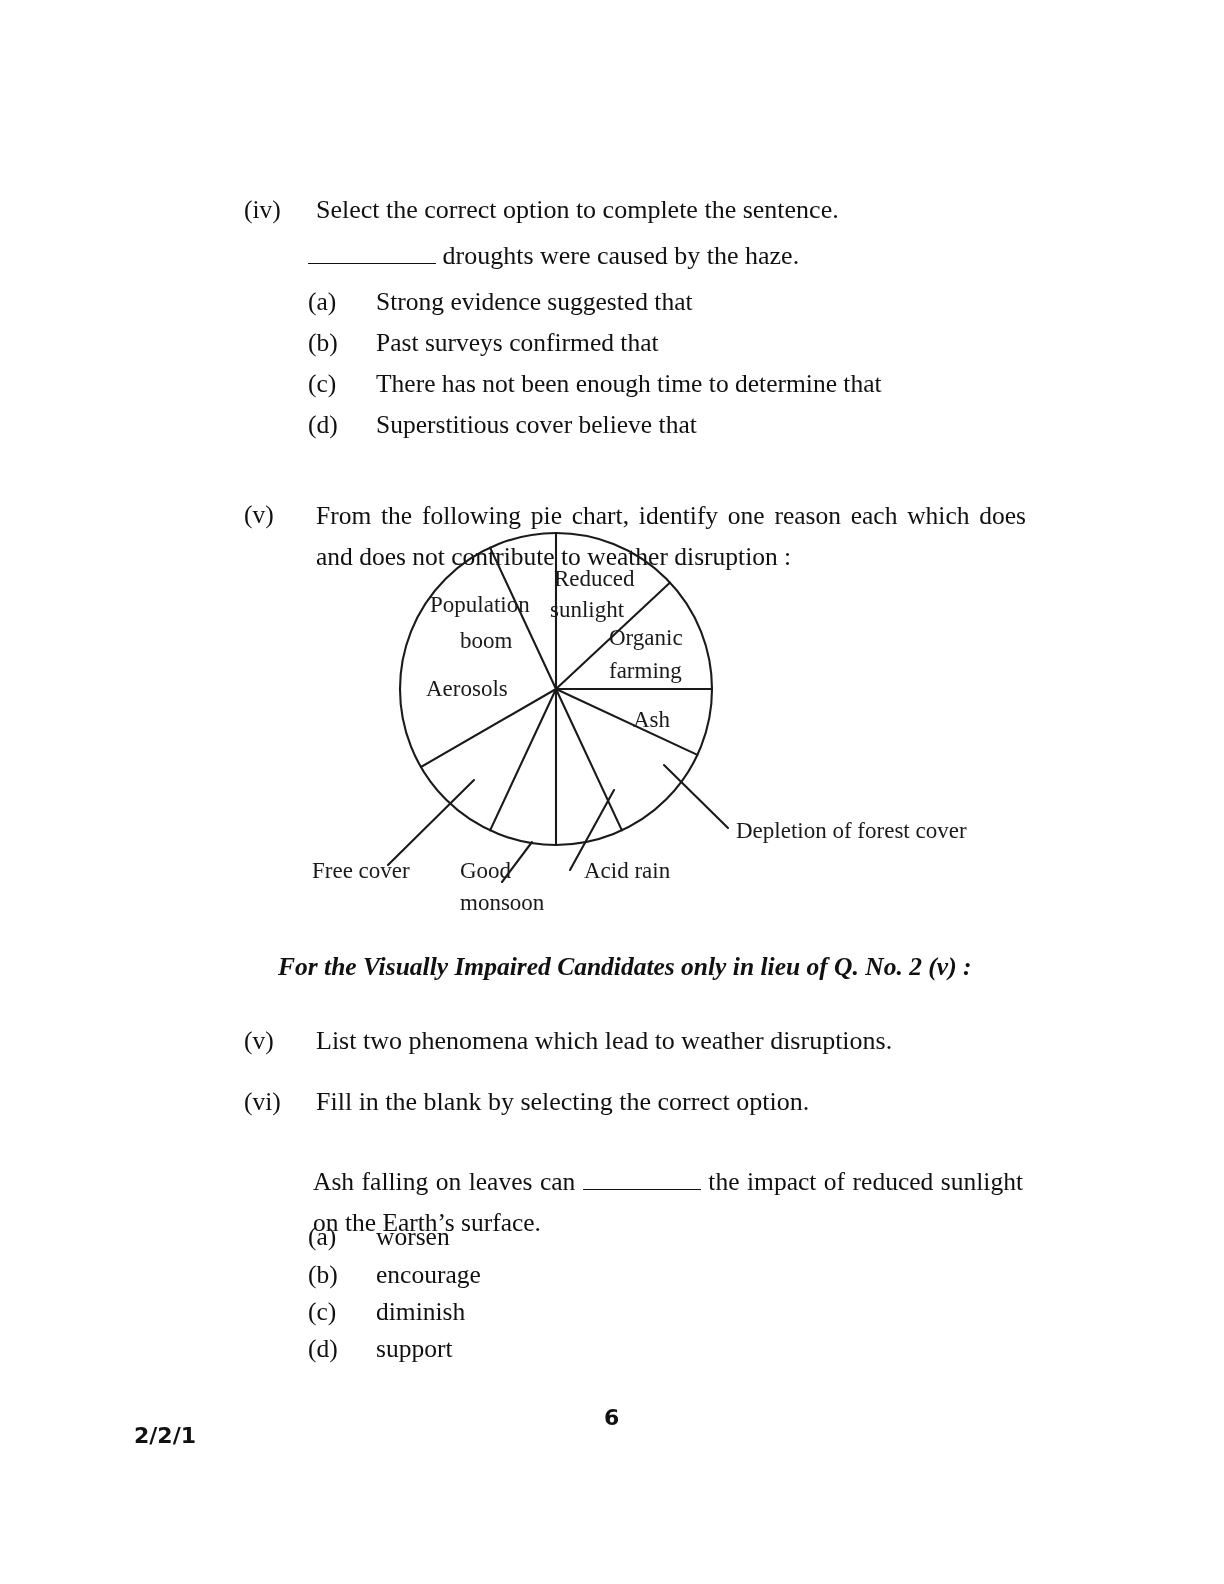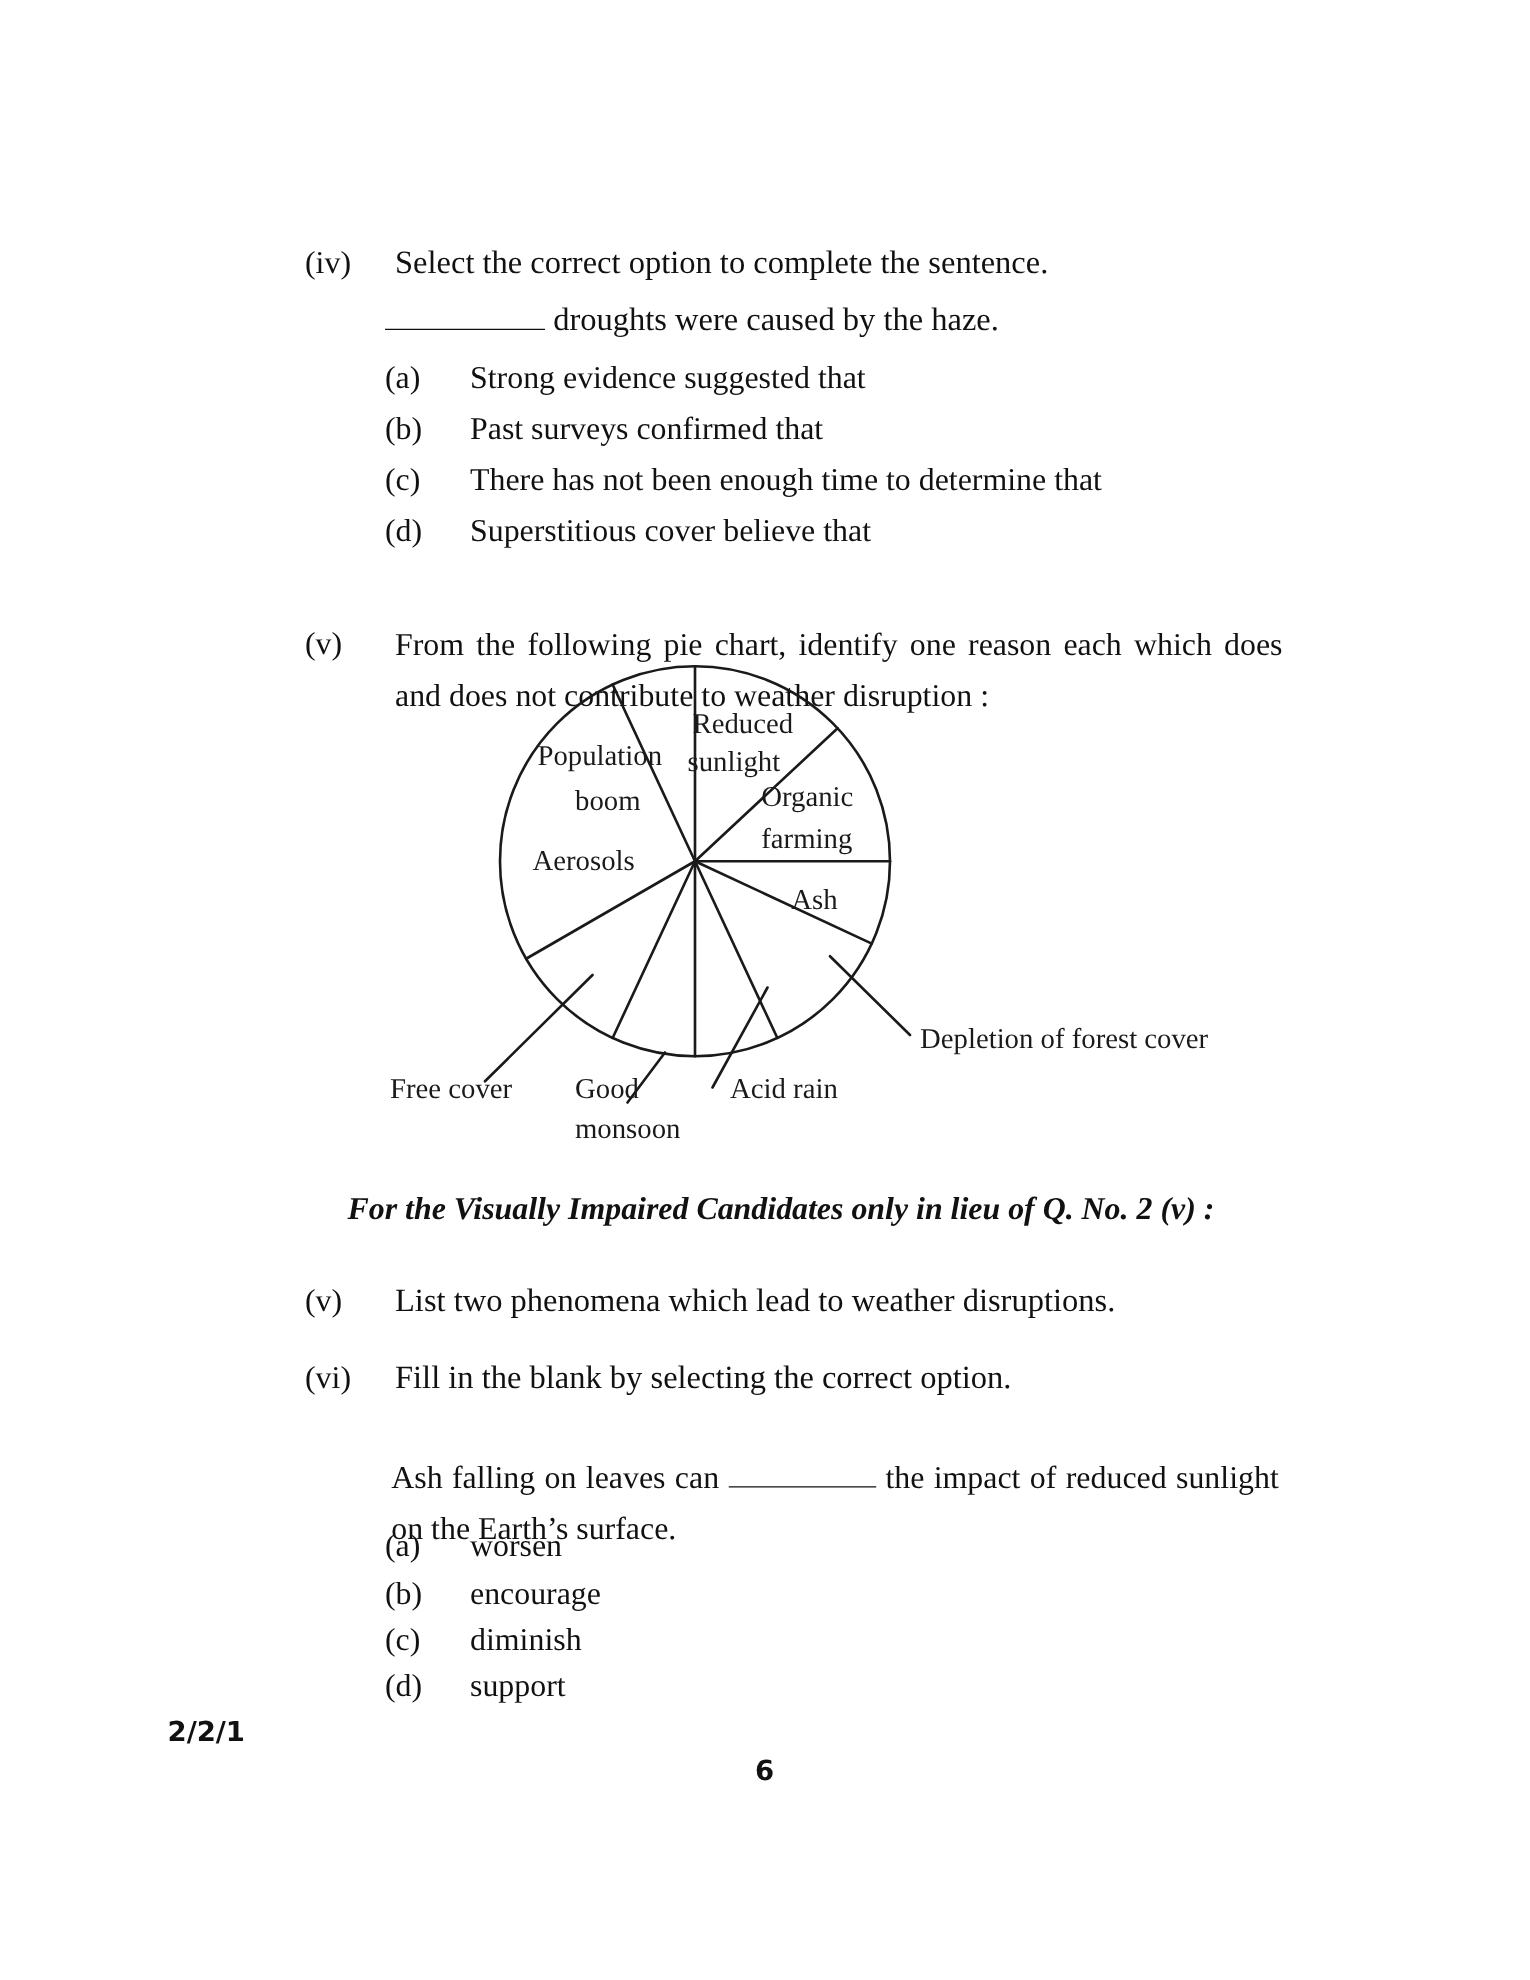--- a/index.html
+++ b/index.html
@@ -229,16 +229,16 @@
   </div>
   <div class="opt-row" style="left:308px; top:1291px;">
     <div class="opt-label">(c)</div>
     <div class="opt-text">diminish</div>
   </div>
   <div class="opt-row" style="left:308px; top:1328px;">
     <div class="opt-label">(d)</div>
     <div class="opt-text">support</div>
   </div>
 
-  <div class="footer-left" style="left:134px; top:1374px;">2/2/1</div>
+  <div class="footer-left" style="left:134px; top:1423px;">2/2/1</div>
   <div class="footer-center" style="left:604px; top:1405px;">6</div>
 
 </div>
 
 </body></html>

